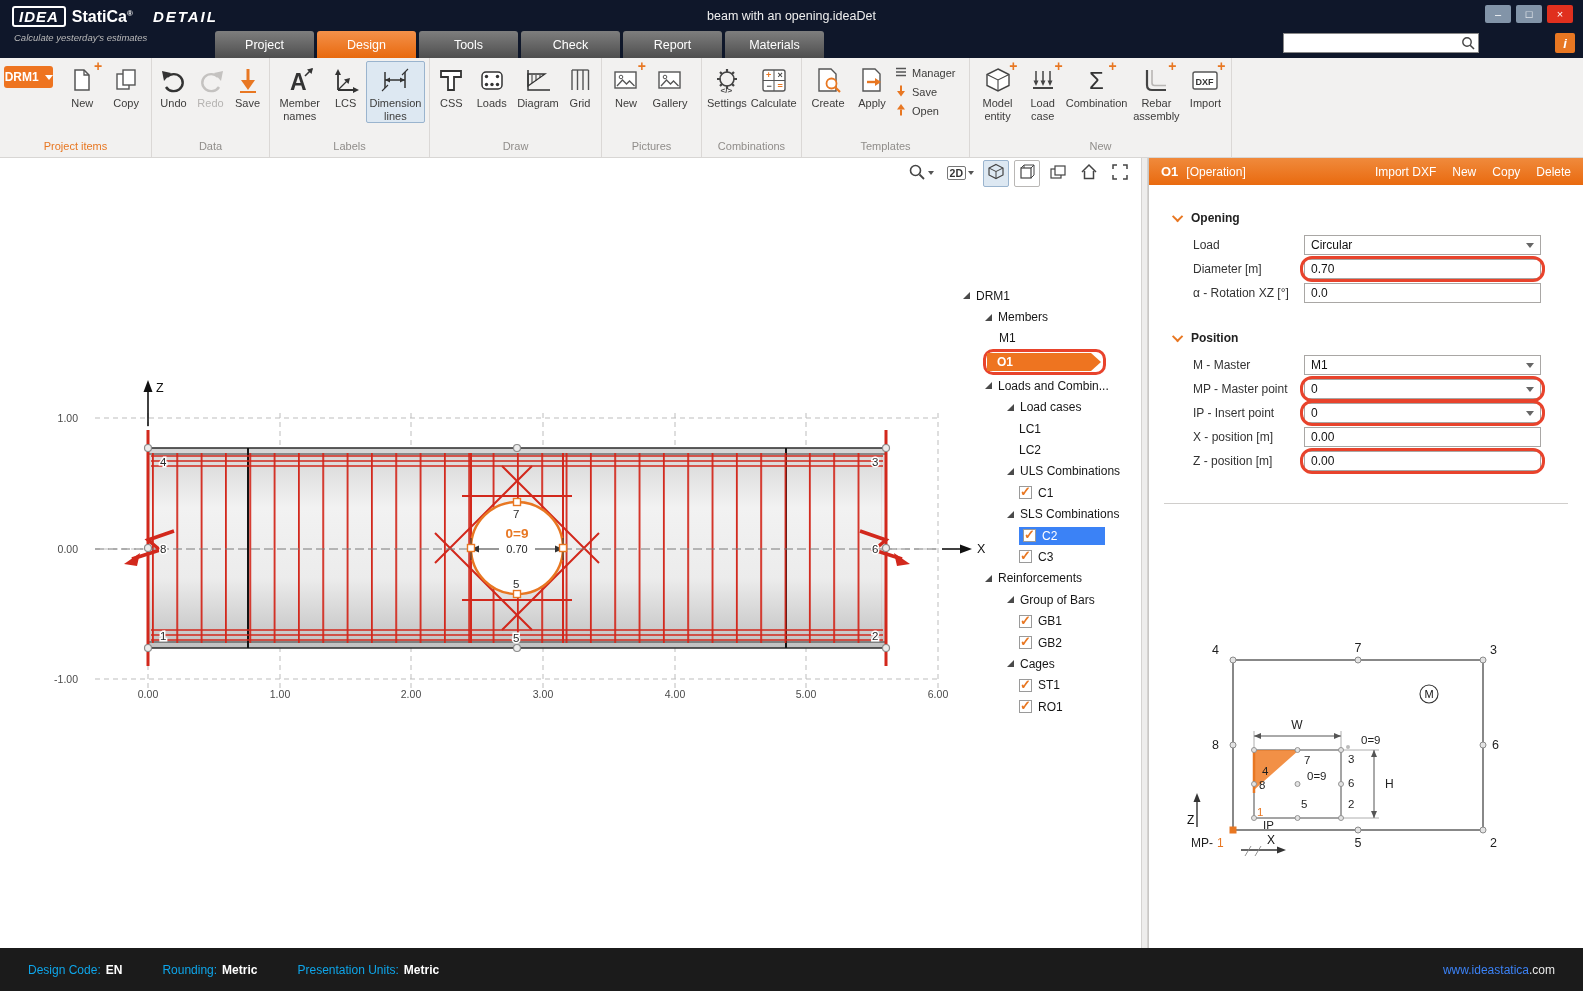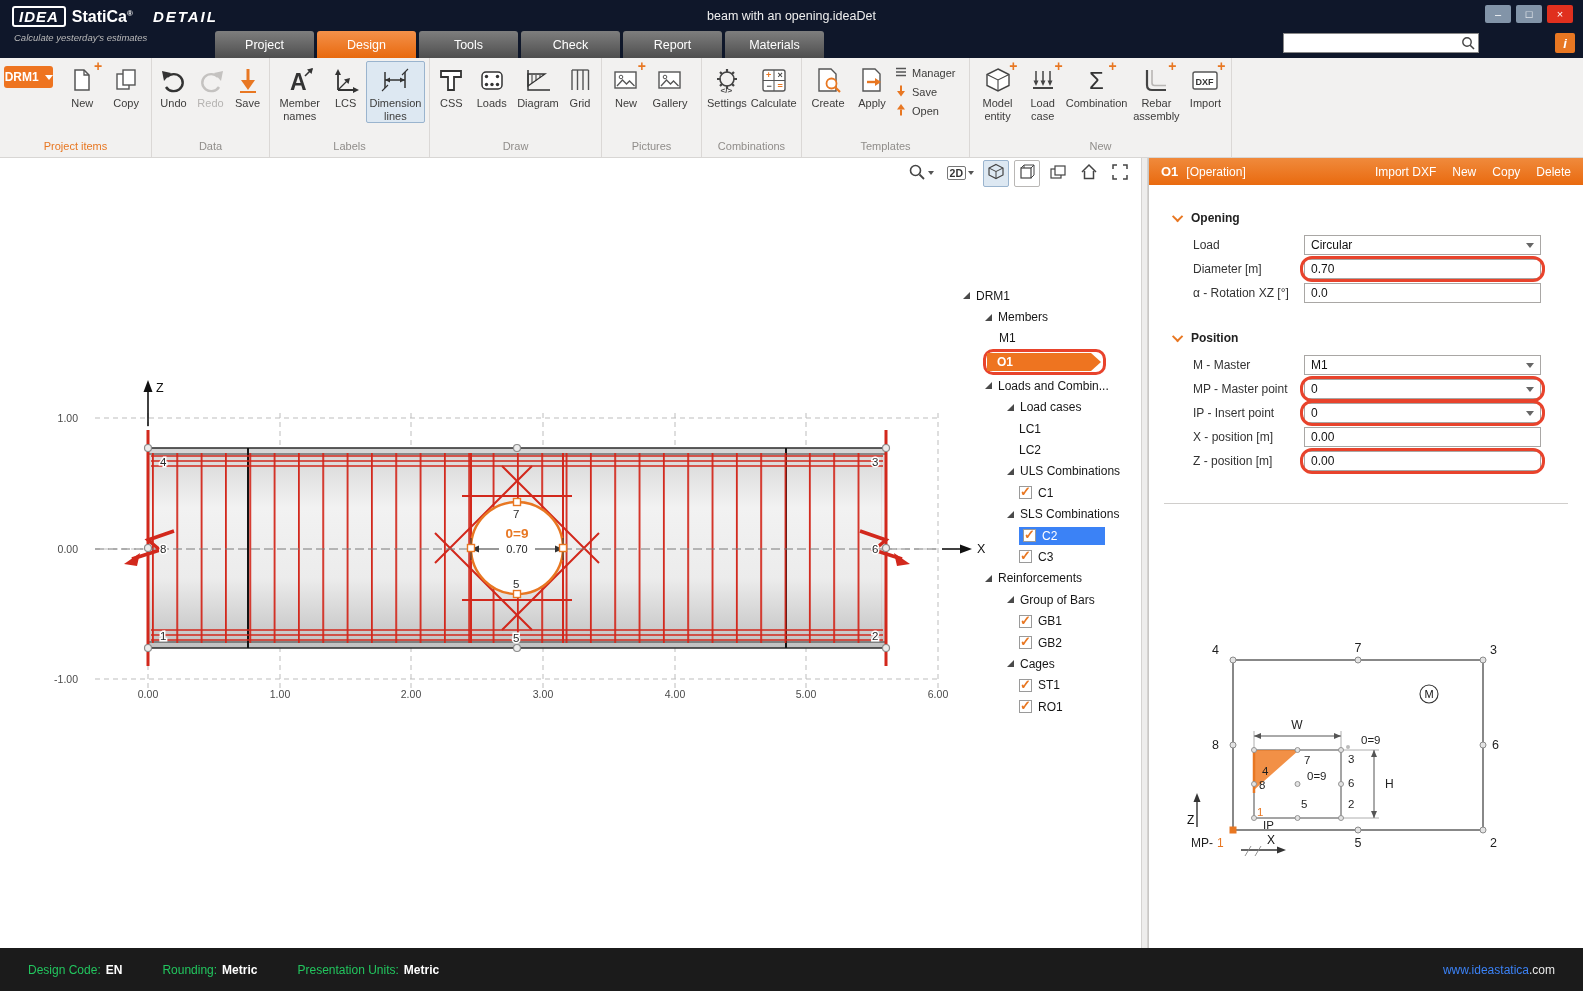--- a/index.html
+++ b/index.html
@@ -77,21 +77,21 @@
   .pctrl{width:237px;height:20px;border:1px solid #a9a7a5;background:#fff;display:flex;align-items:center;padding:0 6px;font-size:12px;color:#111;position:relative;}
   .pctrl .selcaret{margin-left:auto;width:0;height:0;border-left:4px solid transparent;border-right:4px solid transparent;border-top:5px solid #666;}
   .hl{position:relative;}
   .hl::after{content:"";position:absolute;left:-5px;right:-5px;top:-4px;bottom:-4px;border:3px solid #e8432c;border-radius:12px;pointer-events:none;}
   .pdivider{margin:30px 15px 0 15px;border-top:1px solid #d0cecc;}
   .pdiagram{position:absolute;left:0;top:470px;width:435px;height:280px;}
 
   
   .statusbar{position:absolute;left:0;top:948px;width:1583px;height:43px;background:#1b1b1b;display:flex;align-items:center;padding:0 28px;gap:10px;color:#fff;}
   .sitem{display:flex;gap:5px;font-size:12px;margin-right:30px;}
-  .slabel{color:#22c55e;}
+  .slabel{color:#0ea5e9;}
   .sval{font-weight:bold;color:#fff;}
   .weblink{margin-left:auto;font-size:12px;}
   .weblink .w1{color:#3b82f6;}
   .weblink .w2{color:#e8e8e8;}
 
   svg text{font-family:"Liberation Sans",sans-serif;}
 </style>
 </head>
 <body>
 

